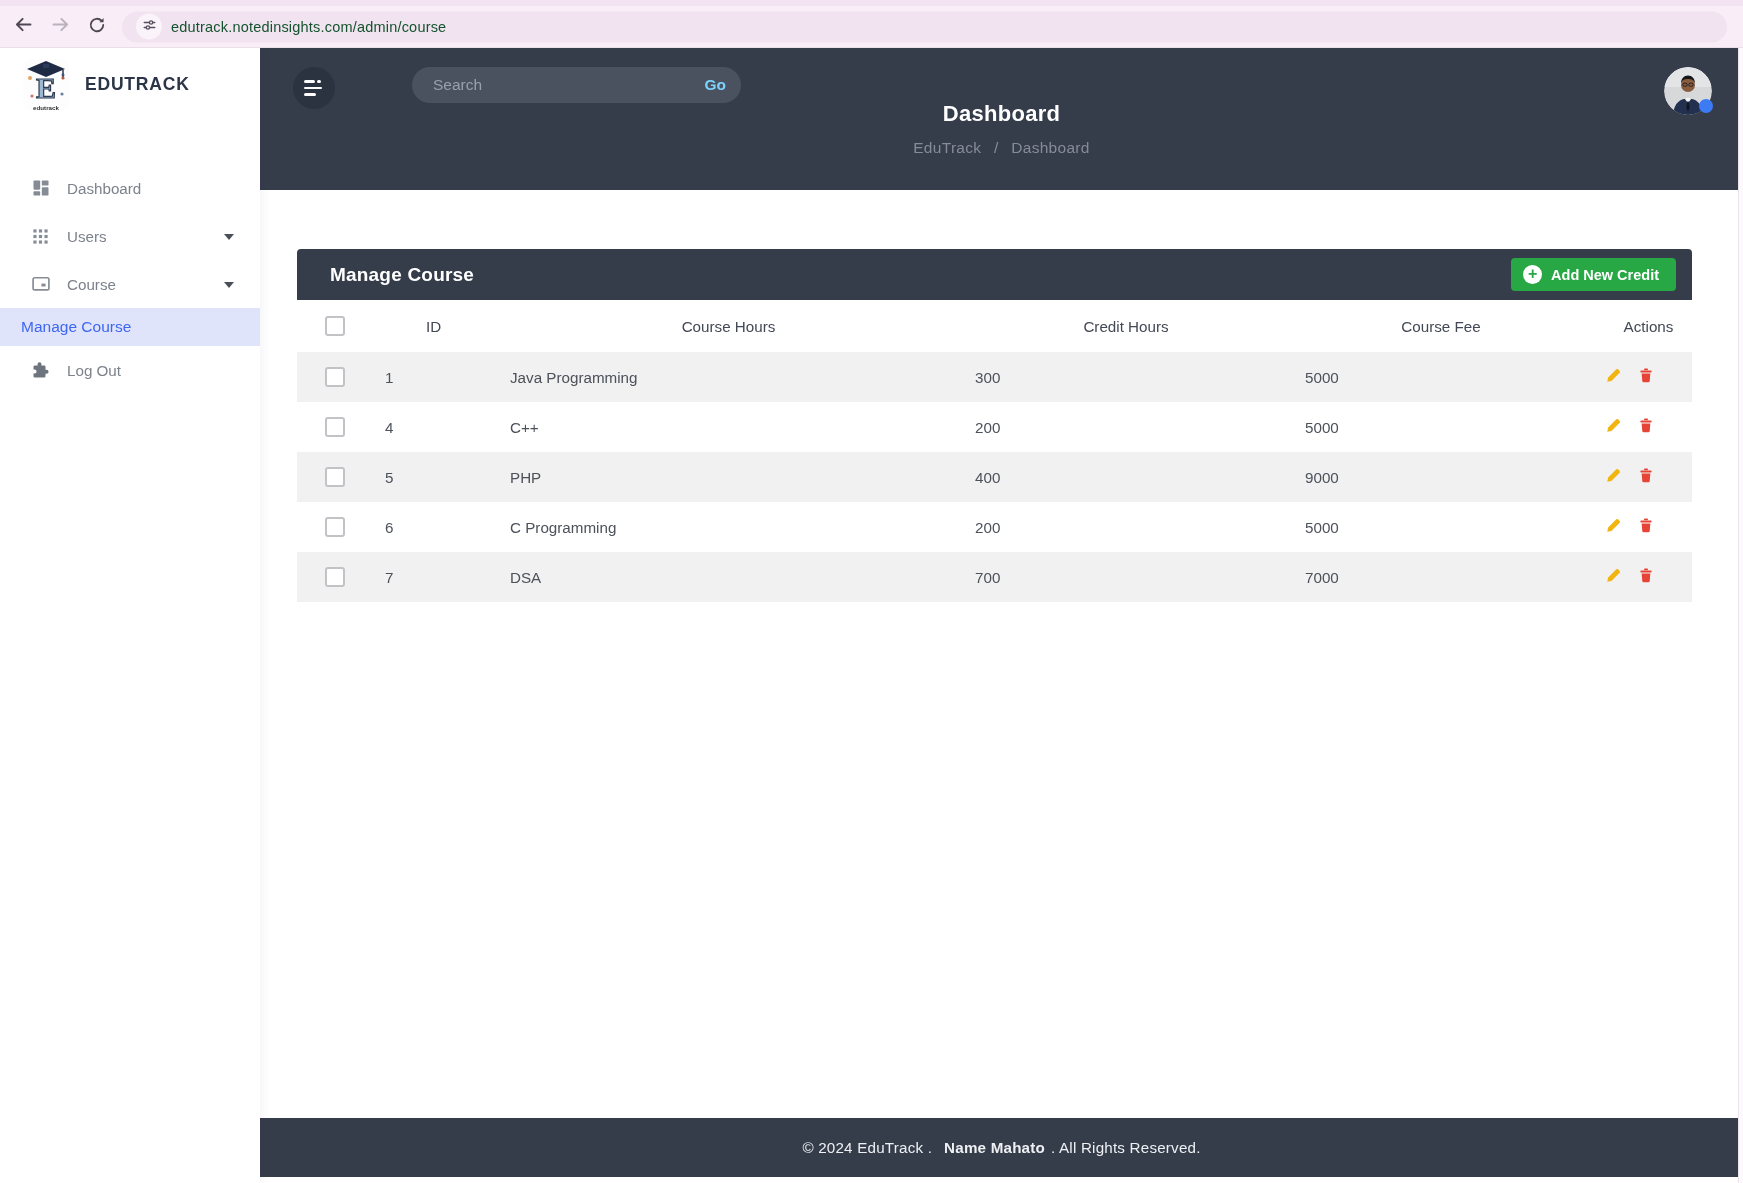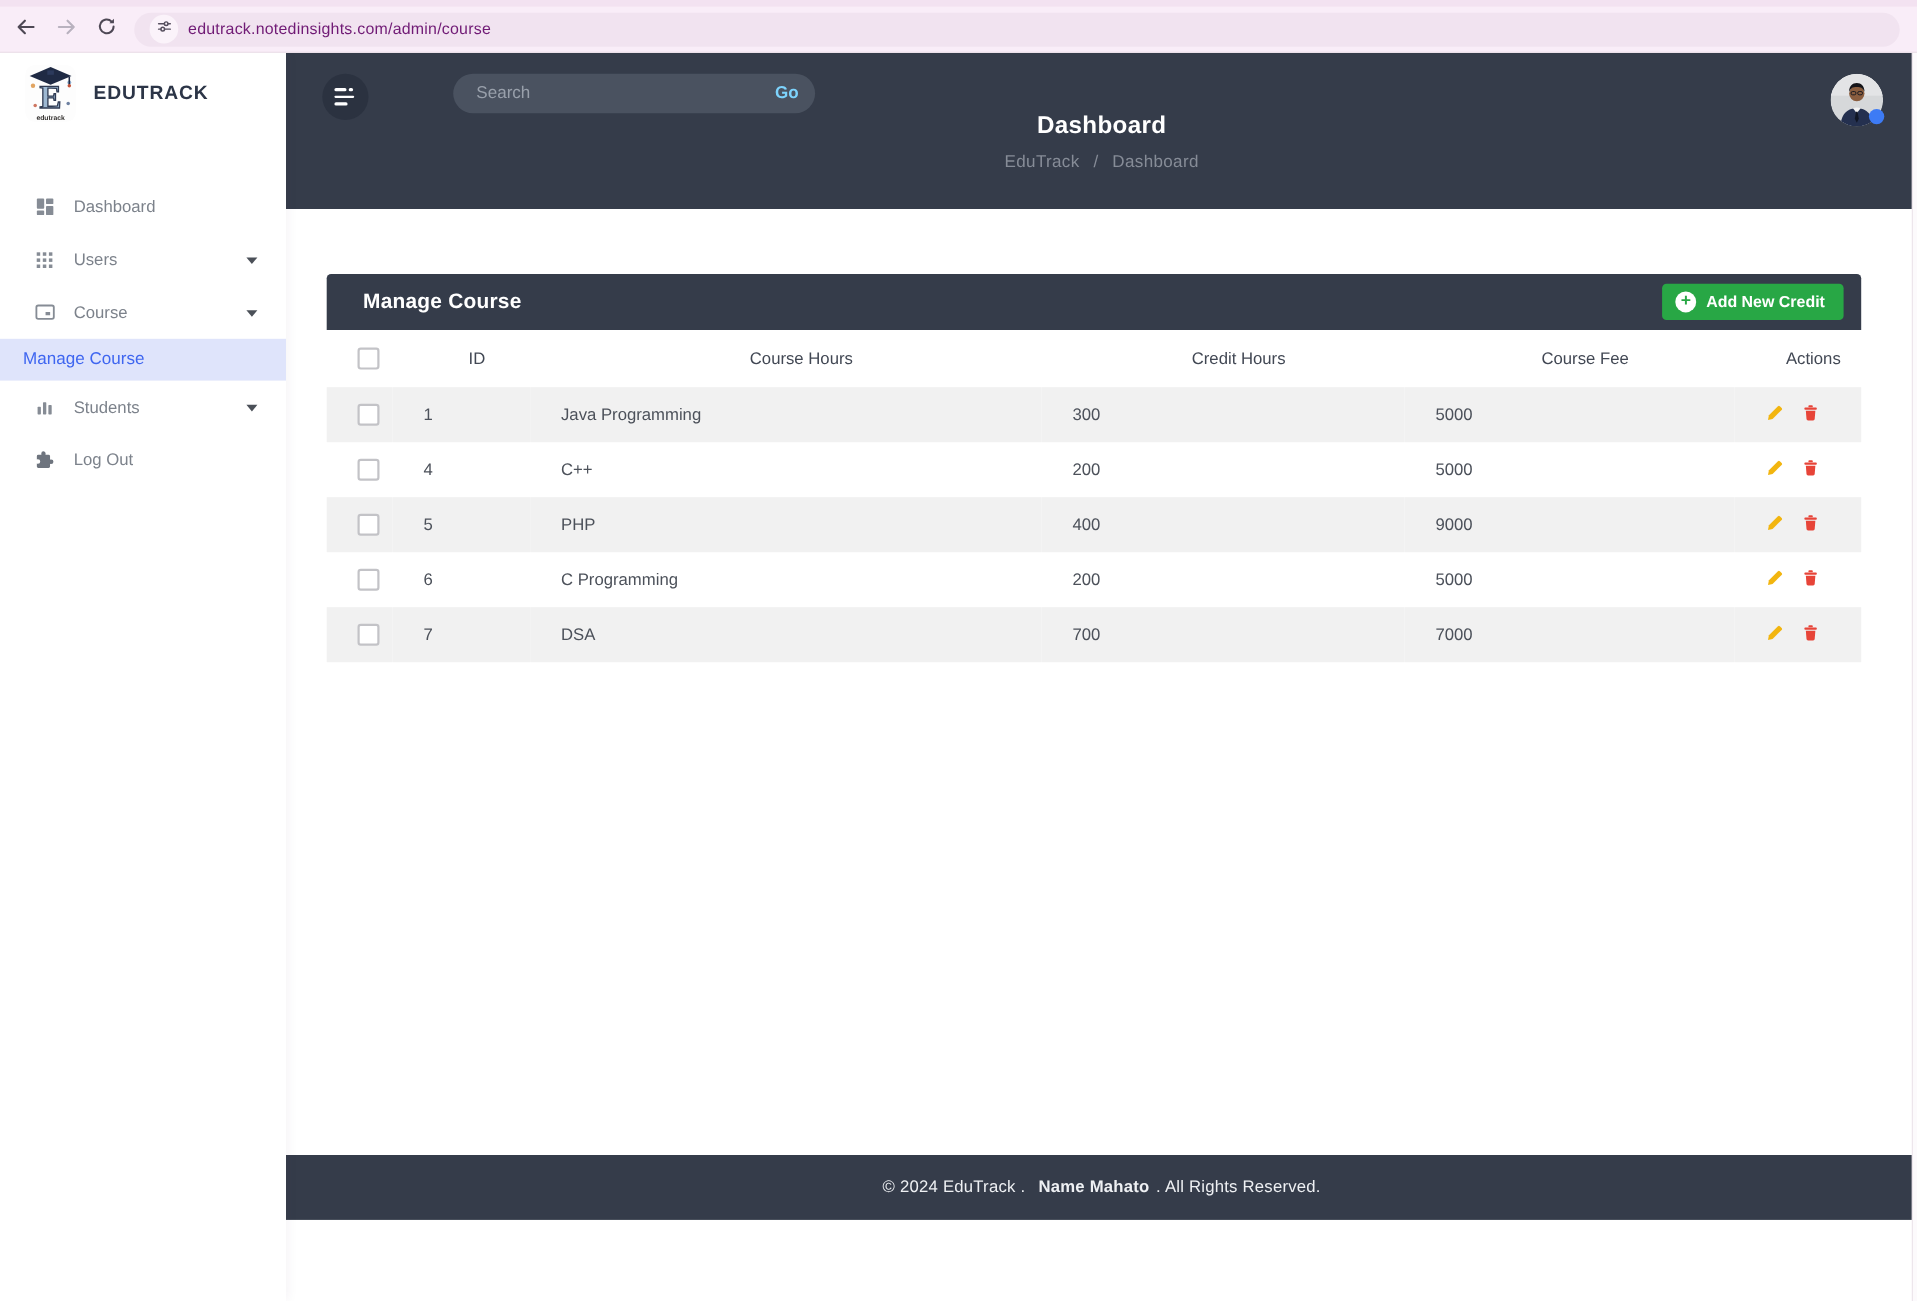--- a/index.html
+++ b/index.html
@@ -10,21 +10,21 @@
   
   .browser-bar { position:absolute; left:0; top:0; width:1743px; height:48px;
     background:#f9edf8; border-top:6px solid #f3e2f1; border-bottom:1px solid #eadfe8; z-index:60; }
   .nav-btn { position:absolute; top:50%; transform:translateY(-50%); width:30px; height:30px;
     display:flex; align-items:center; justify-content:center; border-radius:50%; cursor:pointer; }
   .nav-back { left:8px; } .nav-fwd { left:45px; } .nav-reload { left:82px; }
   .url-pill { position:absolute; left:122px; right:16px; top:50%; transform:translateY(-50%);
     height:31px; background:#f1e3f0; border-radius:16px; display:flex; align-items:center; padding:0 14px; }
   .tune-wrap { width:26px; height:26px; border-radius:50%; background:#fbf3fa; display:flex;
     align-items:center; justify-content:center; margin-right:9px; cursor:pointer; }
-  .url-text { font-size:14.5px; color:#701a75; letter-spacing:.2px; white-space:nowrap; }
+  .url-text { font-size:14.5px; color:#14532d; letter-spacing:.2px; white-space:nowrap; }
 
   
   .sidebar { position:absolute; left:0; top:48px; width:260px; height:1135px; background:#fff;
     box-shadow:2px 0 10px rgba(70,40,80,.06); z-index:10; }
   .logo-row { display:flex; align-items:center; gap:15px; padding:11px 10px 10px 22px; height:72px; }
   .brand { font-size:17.5px; font-weight:bold; color:#2c3547; letter-spacing:.8px; }
   .logo-box { width:48px; height:54px; flex:0 0 auto; }
   .side-nav { margin-top:44px; }
   .nav-item { position:relative; height:48px; display:flex; align-items:center; padding-left:30px;
     color:#7c828b; font-size:15.2px; cursor:pointer; }
@@ -80,21 +80,21 @@
   table.course-table { width:1395px; border-collapse:collapse; table-layout:fixed; }
   .course-table th { height:52px; text-align:center; font-size:15.2px; font-weight:normal; color:#424854;
     padding-left:28px; background:#fff; }
   .course-table td { height:50px; font-size:15.2px; color:#4c515a; padding-left:28px; }
   .course-table tr.alt { background:#f1f1f1; }
   .checkbox { width:20px; height:20px; background:#fff; border:2px solid #c3c3c7; border-radius:3px; cursor:pointer; }
   .actions-cell { display:flex; align-items:center; gap:16px; height:50px; padding-top:0; }
   .icon-btn { background:transparent; border:none; padding:0; cursor:pointer; display:flex; align-items:center; }
 
   
-  .footer { position:absolute; left:0; top:1002px; width:100%; height:59px; background:#353c4a;
+  .footer { position:absolute; left:0; top:1070px; width:100%; height:59px; background:#353c4a;
     display:flex; align-items:center; justify-content:center; color:#eef0f3; font-size:15.2px; letter-spacing:.2px; }
   .footer .owner { font-weight:bold; margin:0 6px; }
   .footer .pre { margin-right:6px; }
 
   
   .scroll-gutter { position:absolute; right:0; top:48px; width:5px; height:1135px; background:#fcfafc;
     border-left:1px solid #ece4ea; z-index:55; }
 </style>
 </head>
 <body>
@@ -200,31 +200,20 @@
               <path d="M12.5 11.5h5v3.5h-5z" fill="#868c95"></path>
             </svg>
           </span>
     <span>Course</span>
     <span class="caret"></span>
   </div>
         <div class="nav-item active">
 
     <span>Manage Course</span>
 
-  </div>
-        <div class="nav-item">
-    <span class="nicon">
-            <svg viewBox="0 0 24 24" width="19" height="19" fill="#868c95">
-              <rect x="4" y="11" width="3.8" height="9" rx="0.8"></rect>
-              <rect x="10.2" y="6" width="3.8" height="14" rx="0.8"></rect>
-              <rect x="16.4" y="9" width="3.8" height="11" rx="0.8"></rect>
-            </svg>
-          </span>
-    <span>Students</span>
-    <span class="caret"></span>
   </div>
         <div class="nav-item">
     <span class="nicon">
             <svg viewBox="0 0 24 24" width="20" height="20" fill="#6e747e">
               <path d="M10.3 2.8a2.5 2.5 0 0 0-2.5 2.5c0 .4.1.8.3 1.2H4.6A1.6 1.6 0 0 0 3 8.1v3.6c.3-.2.8-.4 1.2-.4a2.5 2.5 0 1 1 0 5c-.4 0-.9-.2-1.2-.4v3.5a1.6 1.6 0 0 0 1.6 1.6h11.2a1.6 1.6 0 0 0 1.6-1.6v-3.2c.3.2.8.4 1.2.4a2.5 2.5 0 1 0 0-5c-.4 0-.9.2-1.2.4V8.1a1.6 1.6 0 0 0-1.6-1.6h-3.5c.2-.4.3-.8.3-1.2a2.5 2.5 0 0 0-2.3-2.5z"></path>
             </svg>
           </span>
     <span>Log Out</span>
 
   </div>

